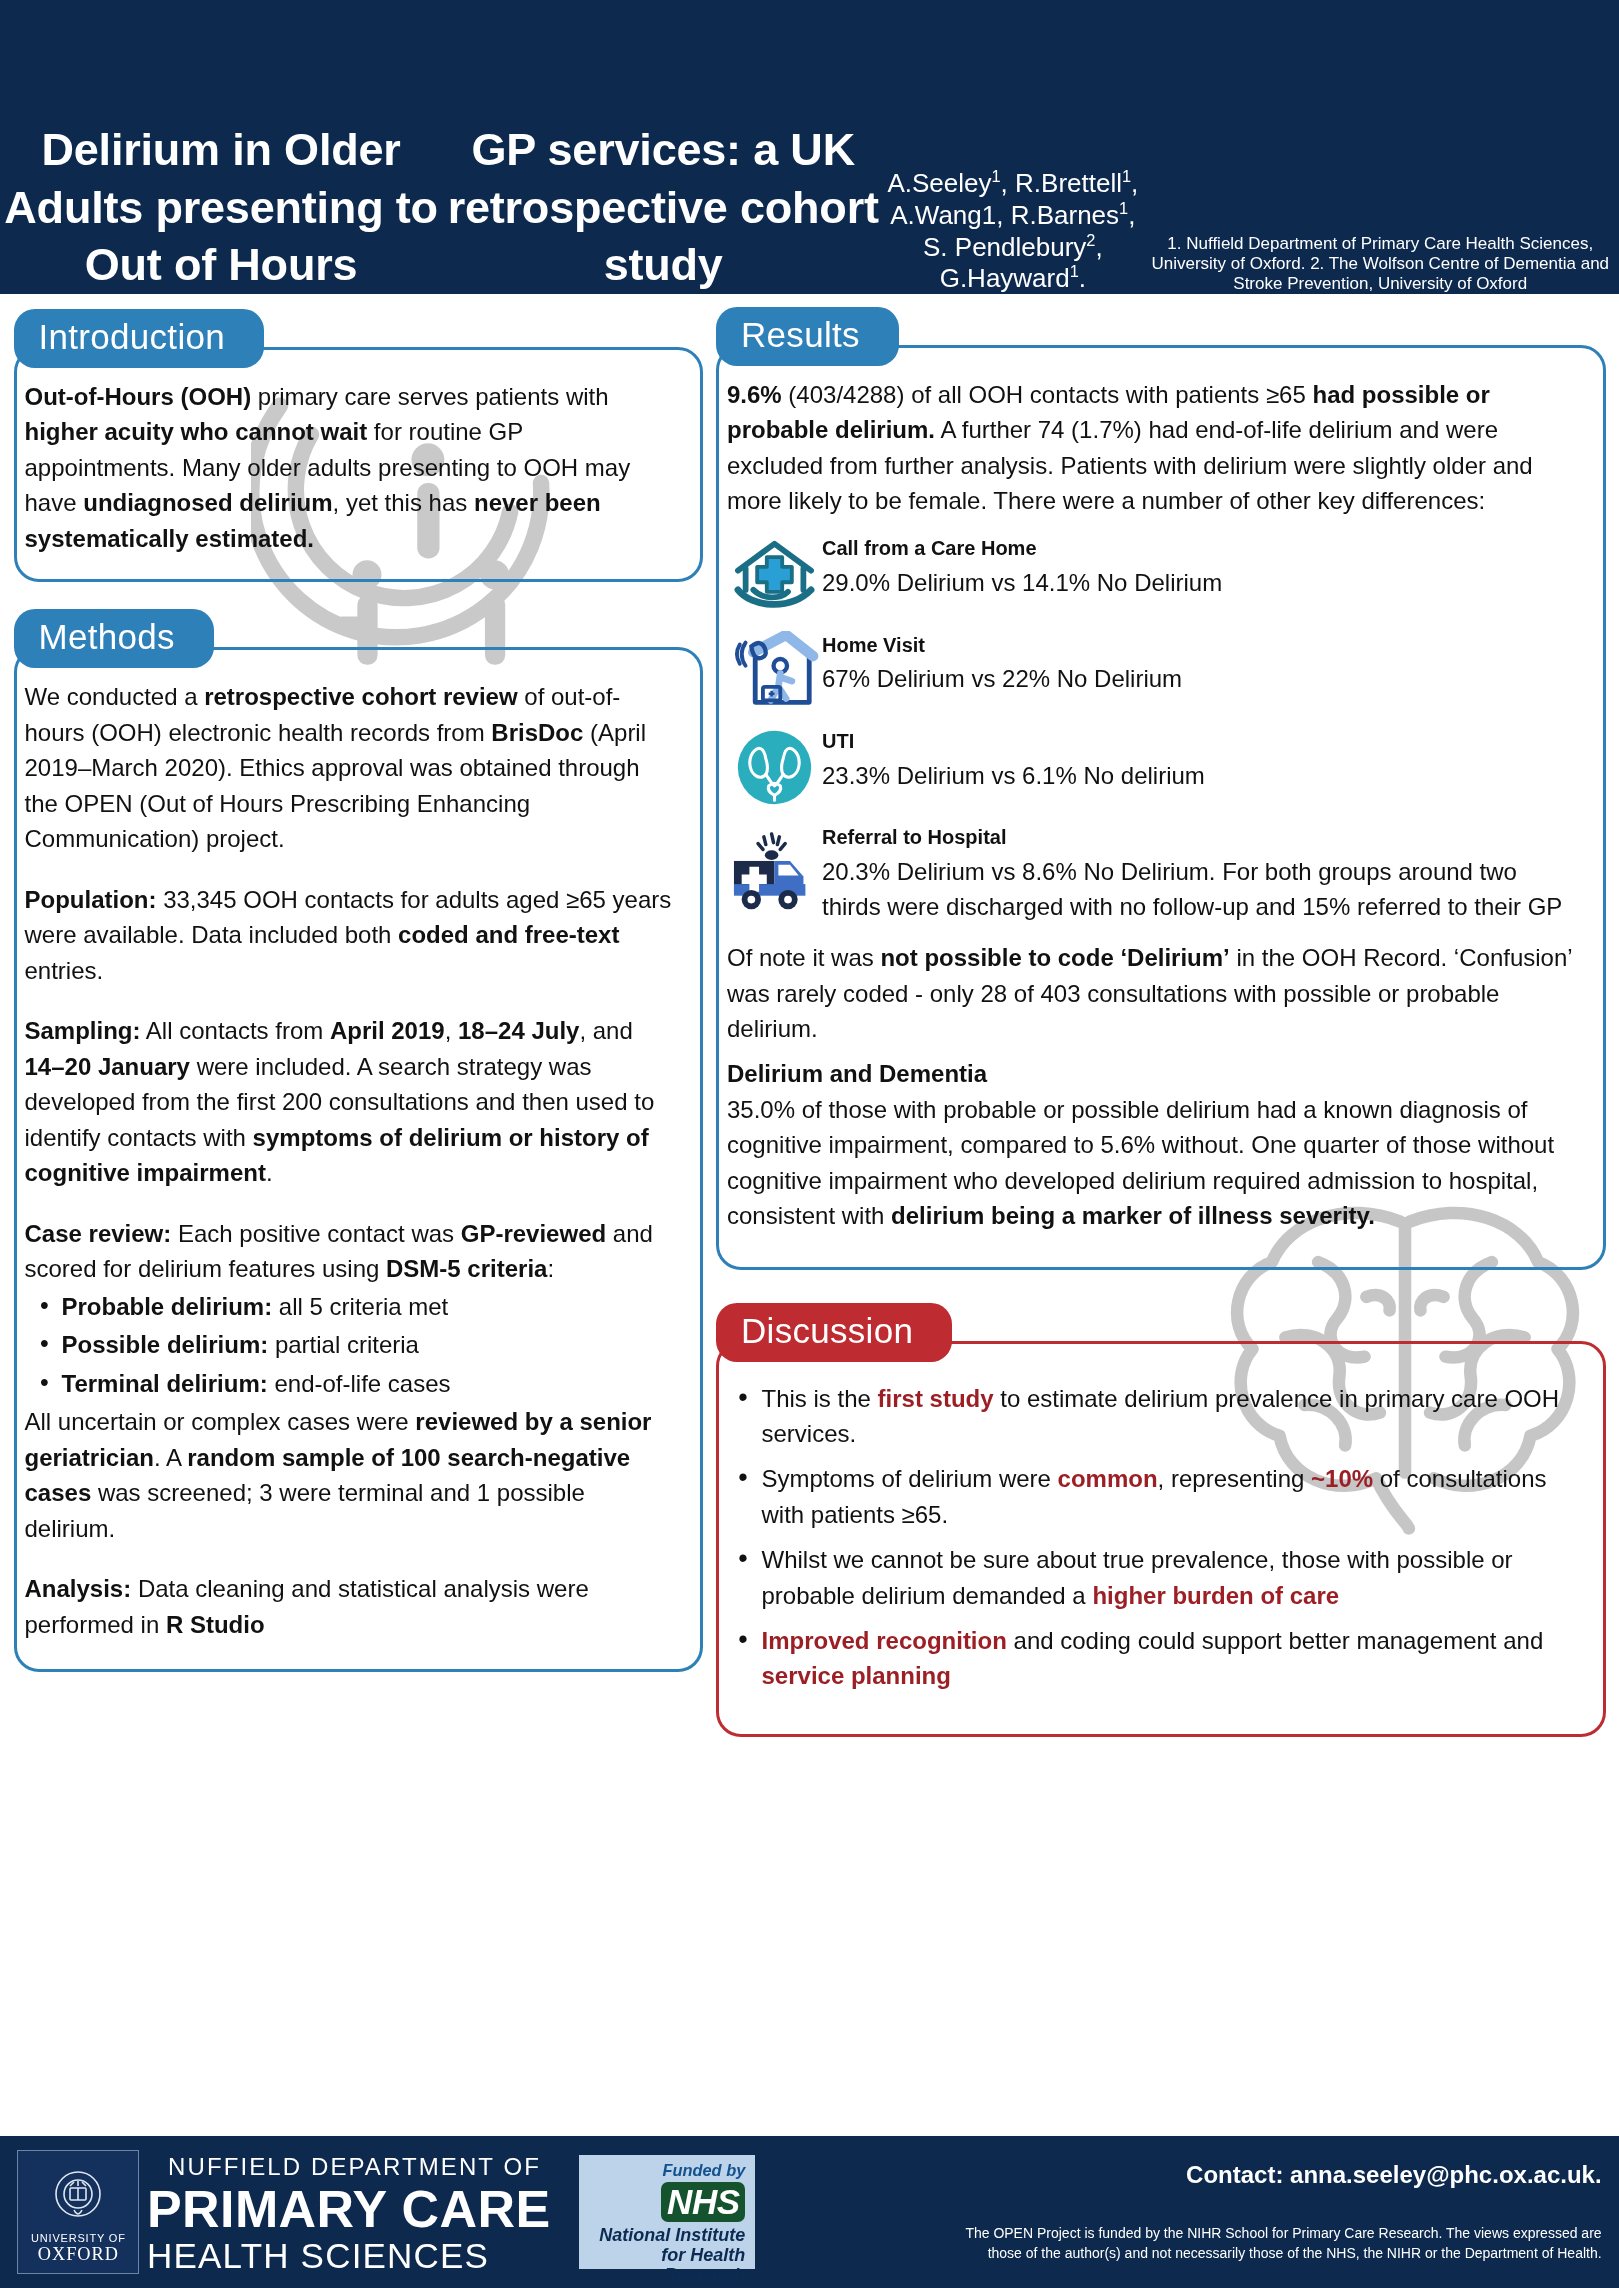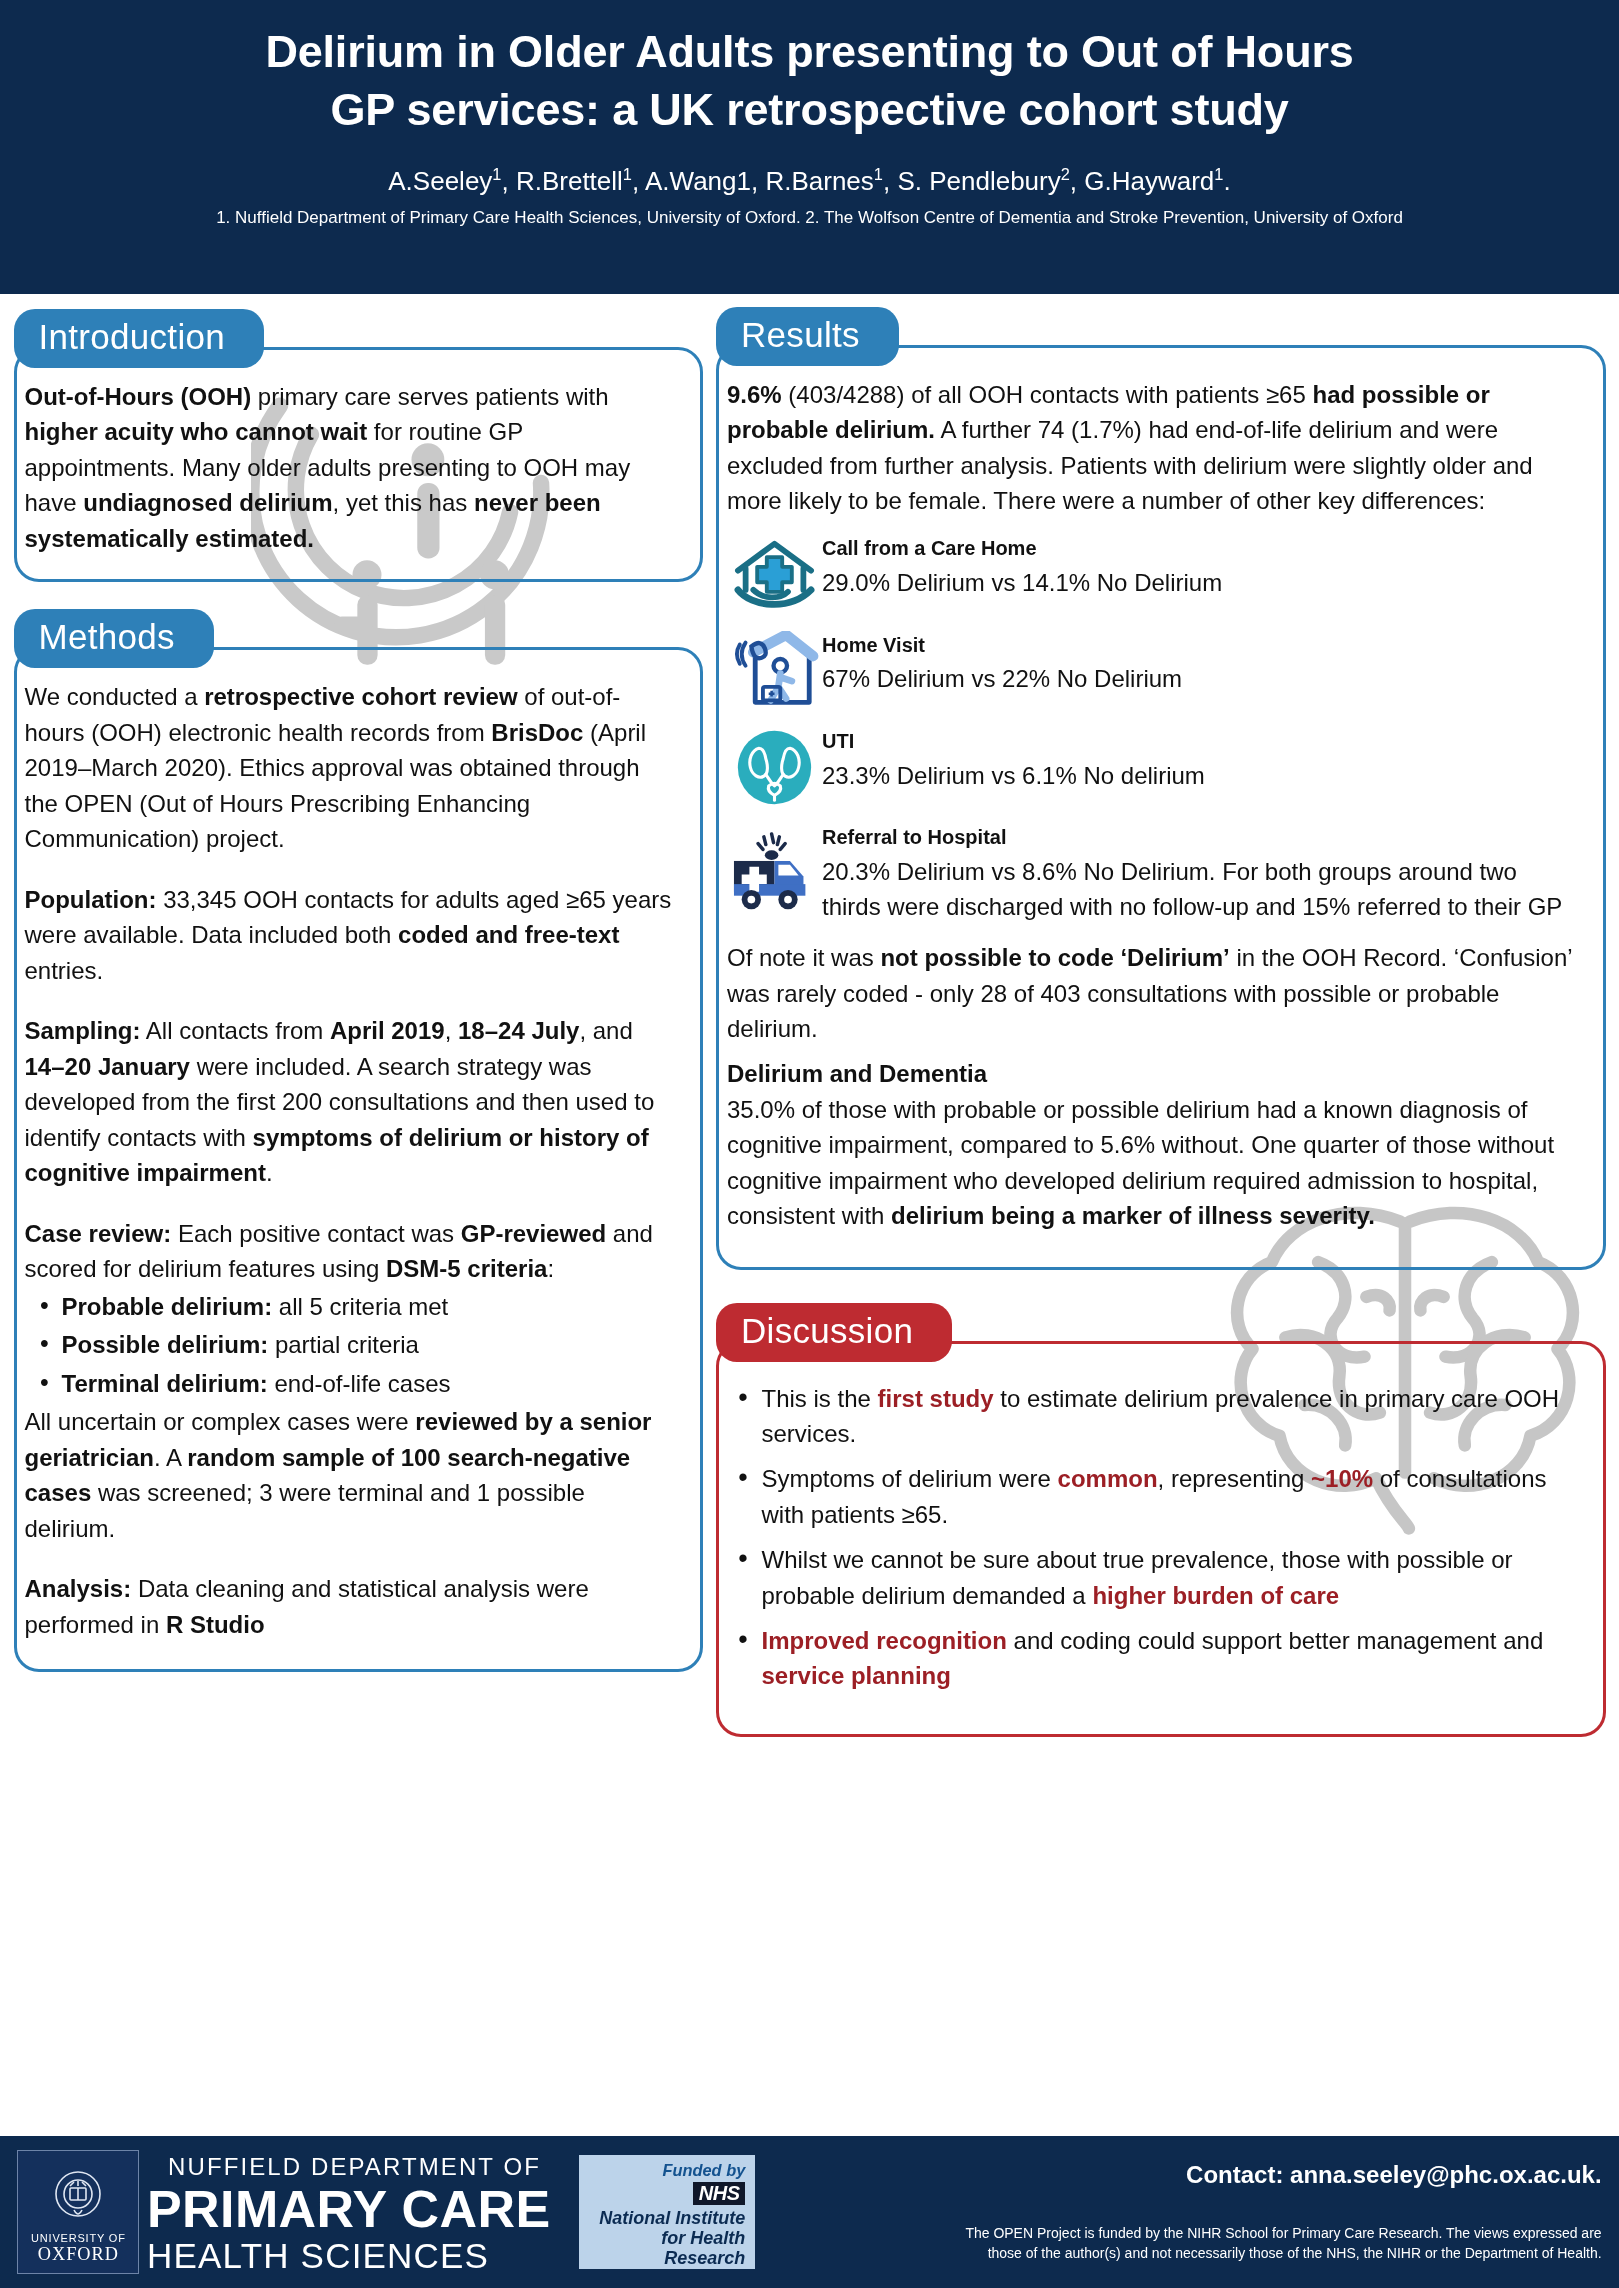--- a/index.html
+++ b/index.html
@@ -8,21 +8,21 @@
     background: #ffffff;
     font-family: "Liberation Sans", sans-serif;
     overflow: hidden;
   }
   .poster { position: relative; width: 1619px; height: 2288px; background:#fff; }
 
   
   .header {
     position: absolute; left: 0; top: 0; width: 1619px; height: 294px;
     background: #0d2a4e; color: #fff; text-align: center;
-    display: flex; flex-direction: column; align-items: center; justify-content: flex-start;
+    display: flex; flex-direction: row; align-items: flex-end; justify-content: flex-start;
     padding-top: 23px;
   }
   .title-line {
     font-size: 45px; font-weight: bold; letter-spacing: -0.2px;
     line-height: 1.28; width: 1448px;
   }
   .authors { margin-top: 27px; font-size: 26px; font-weight: 400; }
   .authors sup { font-size: 16.4px; }
   .affils { margin-top: 11.6px; font-size: 17px; font-weight: 400; width: 1564px; }
 
@@ -98,22 +98,22 @@
   }
   .ndph .l1 { font-size: 24px; letter-spacing: 2.1px; font-weight: 300; text-align: center; }
   .ndph .l2 { font-size: 52px; letter-spacing: 0.4px; font-weight: bold; line-height:1.02; margin-top:1.9px;}
   .ndph .l3 { font-size: 35px; letter-spacing: 1.2px; font-weight: 300; line-height:1.05; margin-top:1.9px;}
   .nihr {
     position:absolute; left: 579px; top: 19.3px; width: 176px; height: 114px;
     background:#bcd3ea; color:#0b2b52; text-align:right; padding: 5.8px 9.7px 3.9px 7.7px;
     display:flex; flex-direction:column; align-items:flex-end; justify-content:flex-start;
   }
   .nihr .f1 { font-size:16.4px; font-style:italic; font-weight:bold; color:#13528f; }
-  .nihr .f2 { background:#0f172a; color:#fff; font-size:20px; font-weight:bold; font-style:italic;
-              padding:0 5.8px; margin:1.9px 0 2.9px 0; letter-spacing:-0.5px;}
+  .nihr .f2 { background:#14532d; color:#fff; font-size:35px; font-weight:bold; font-style:italic;
+              padding:0 5.8px; margin:1.9px 0 2.9px 0; letter-spacing:-0.5px;border-radius:7px;}
   .nihr .f3 { font-size:18px; font-weight:bold; font-style:italic; line-height:1.12; }
   .contact {
     position:absolute; right: 17.4px; top: 25px; width: 618px; text-align:right;
     font-size: 24px; font-weight: bold;
   }
   .disclaimer {
     position:absolute; right: 17.4px; top: 87px; width: 637px; text-align:right;
     font-size: 14px; line-height: 1.45; font-weight: 400;
   }
 </style>

